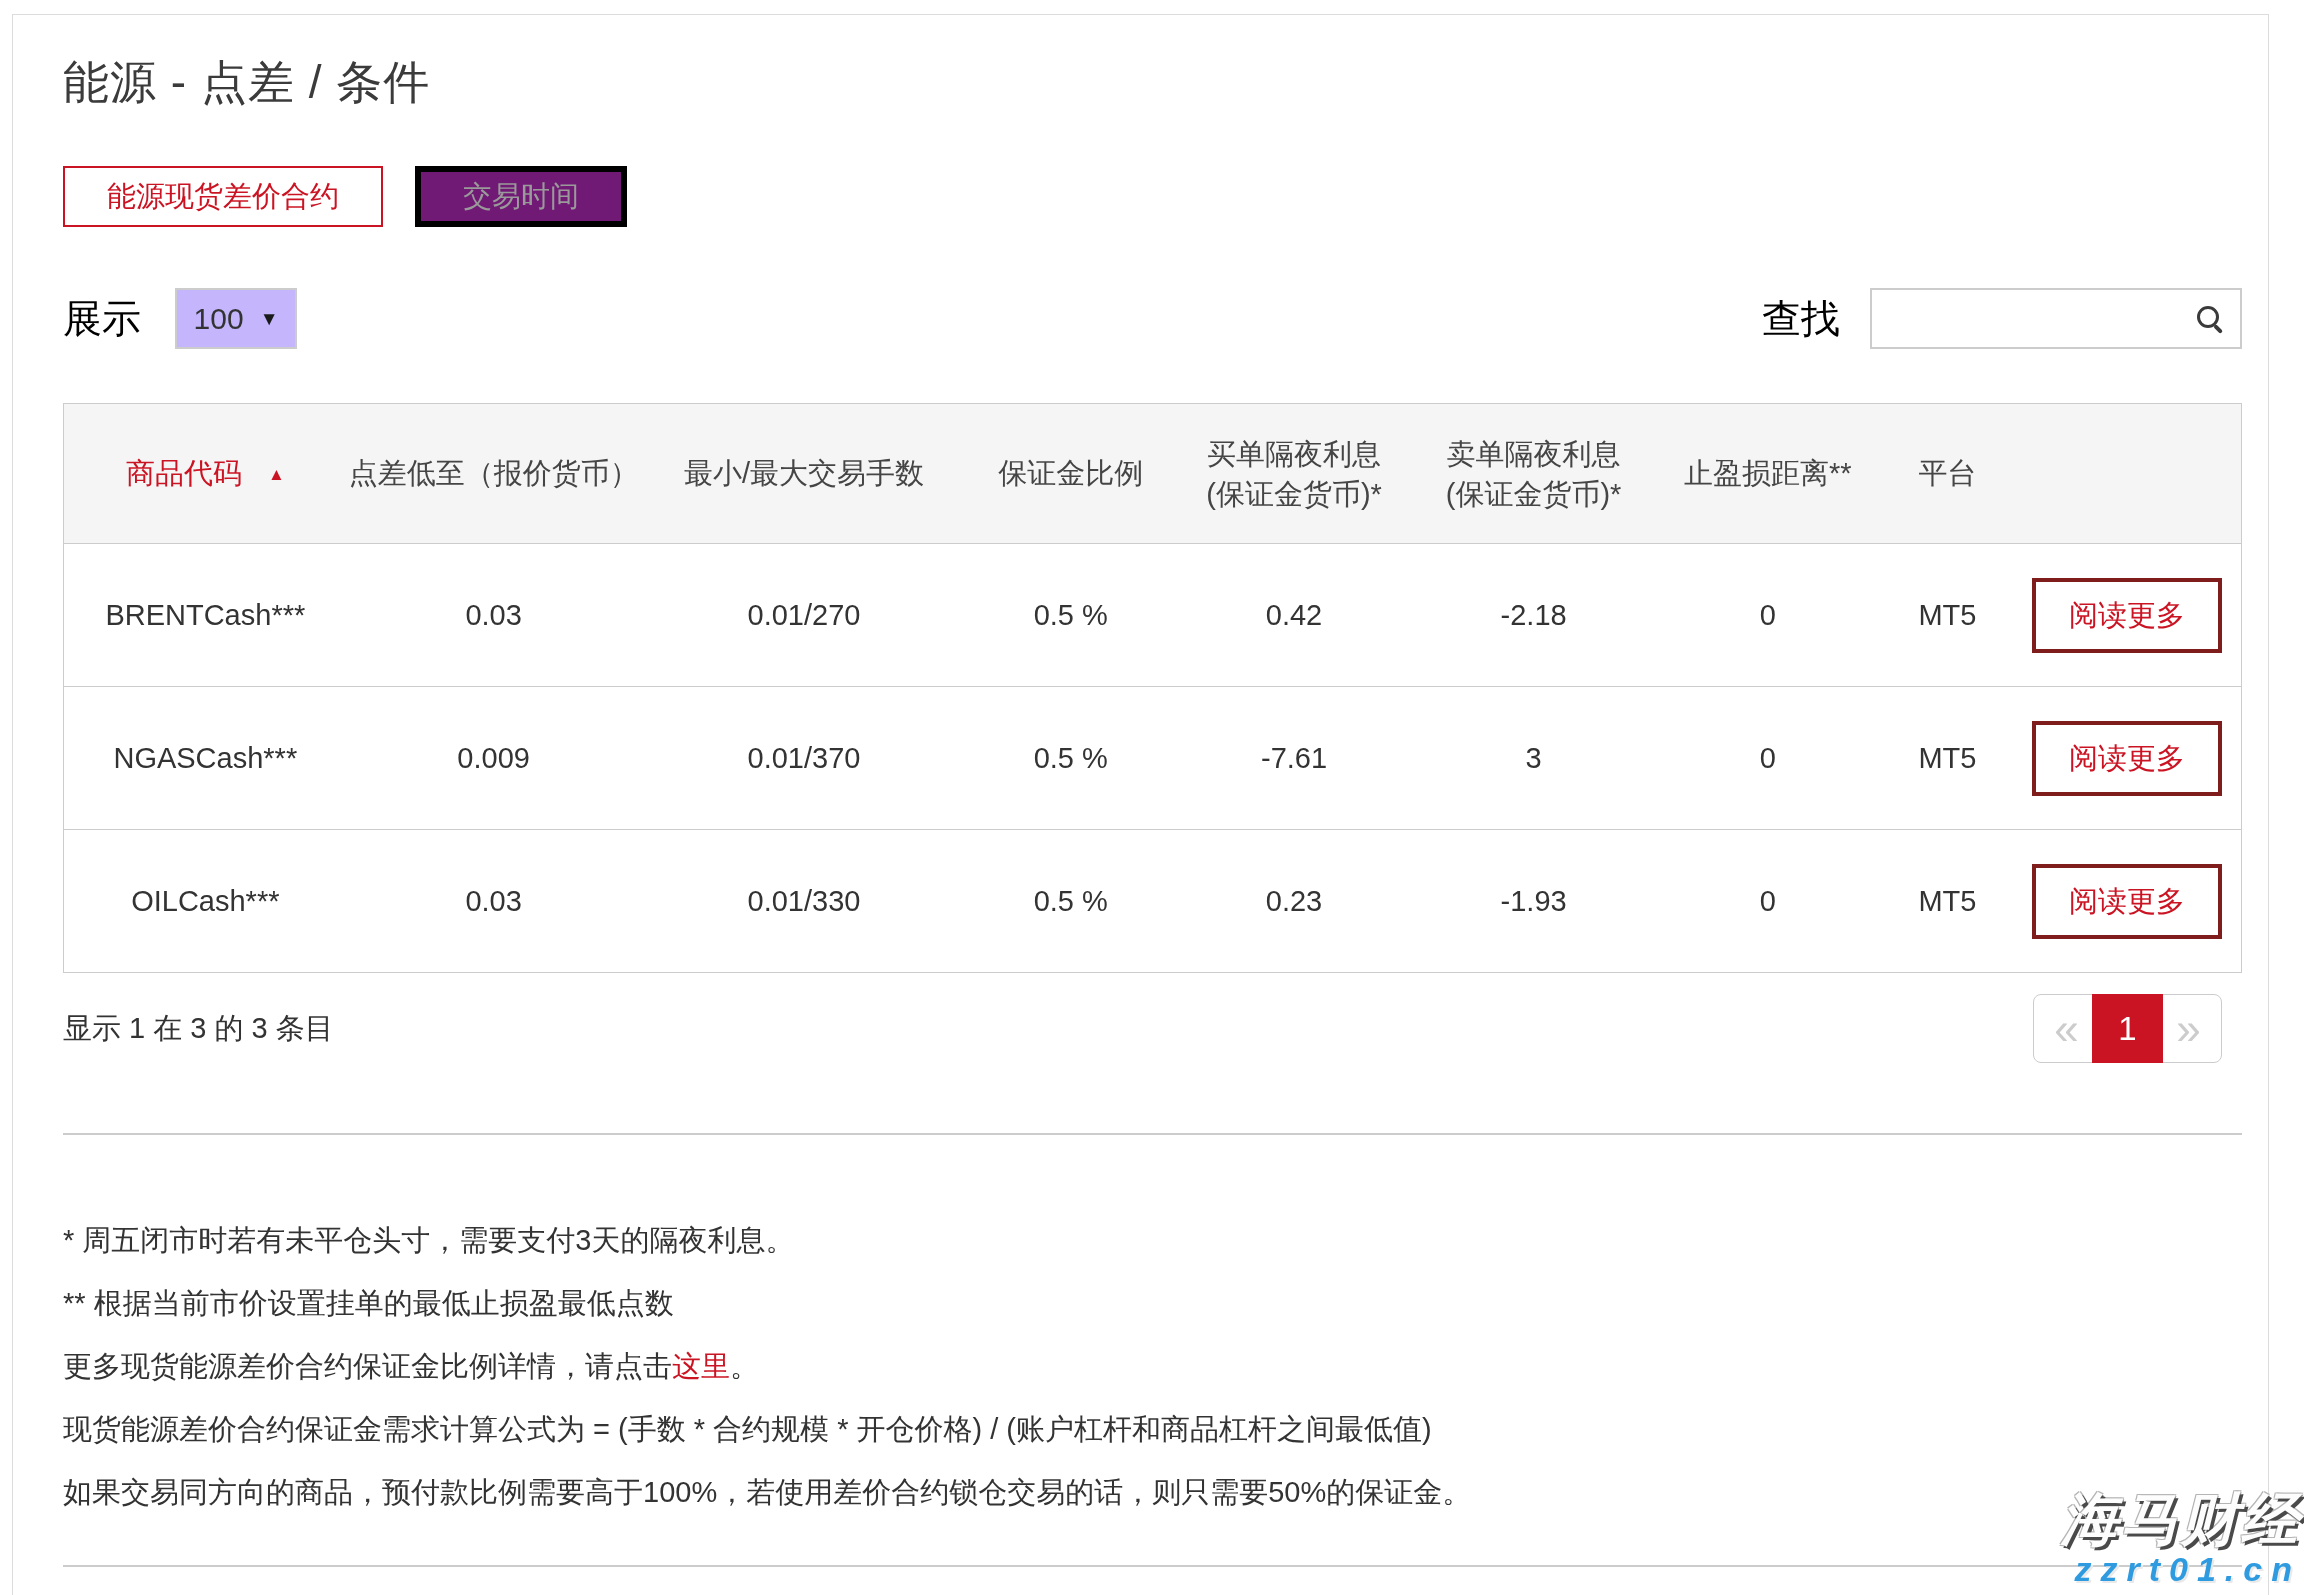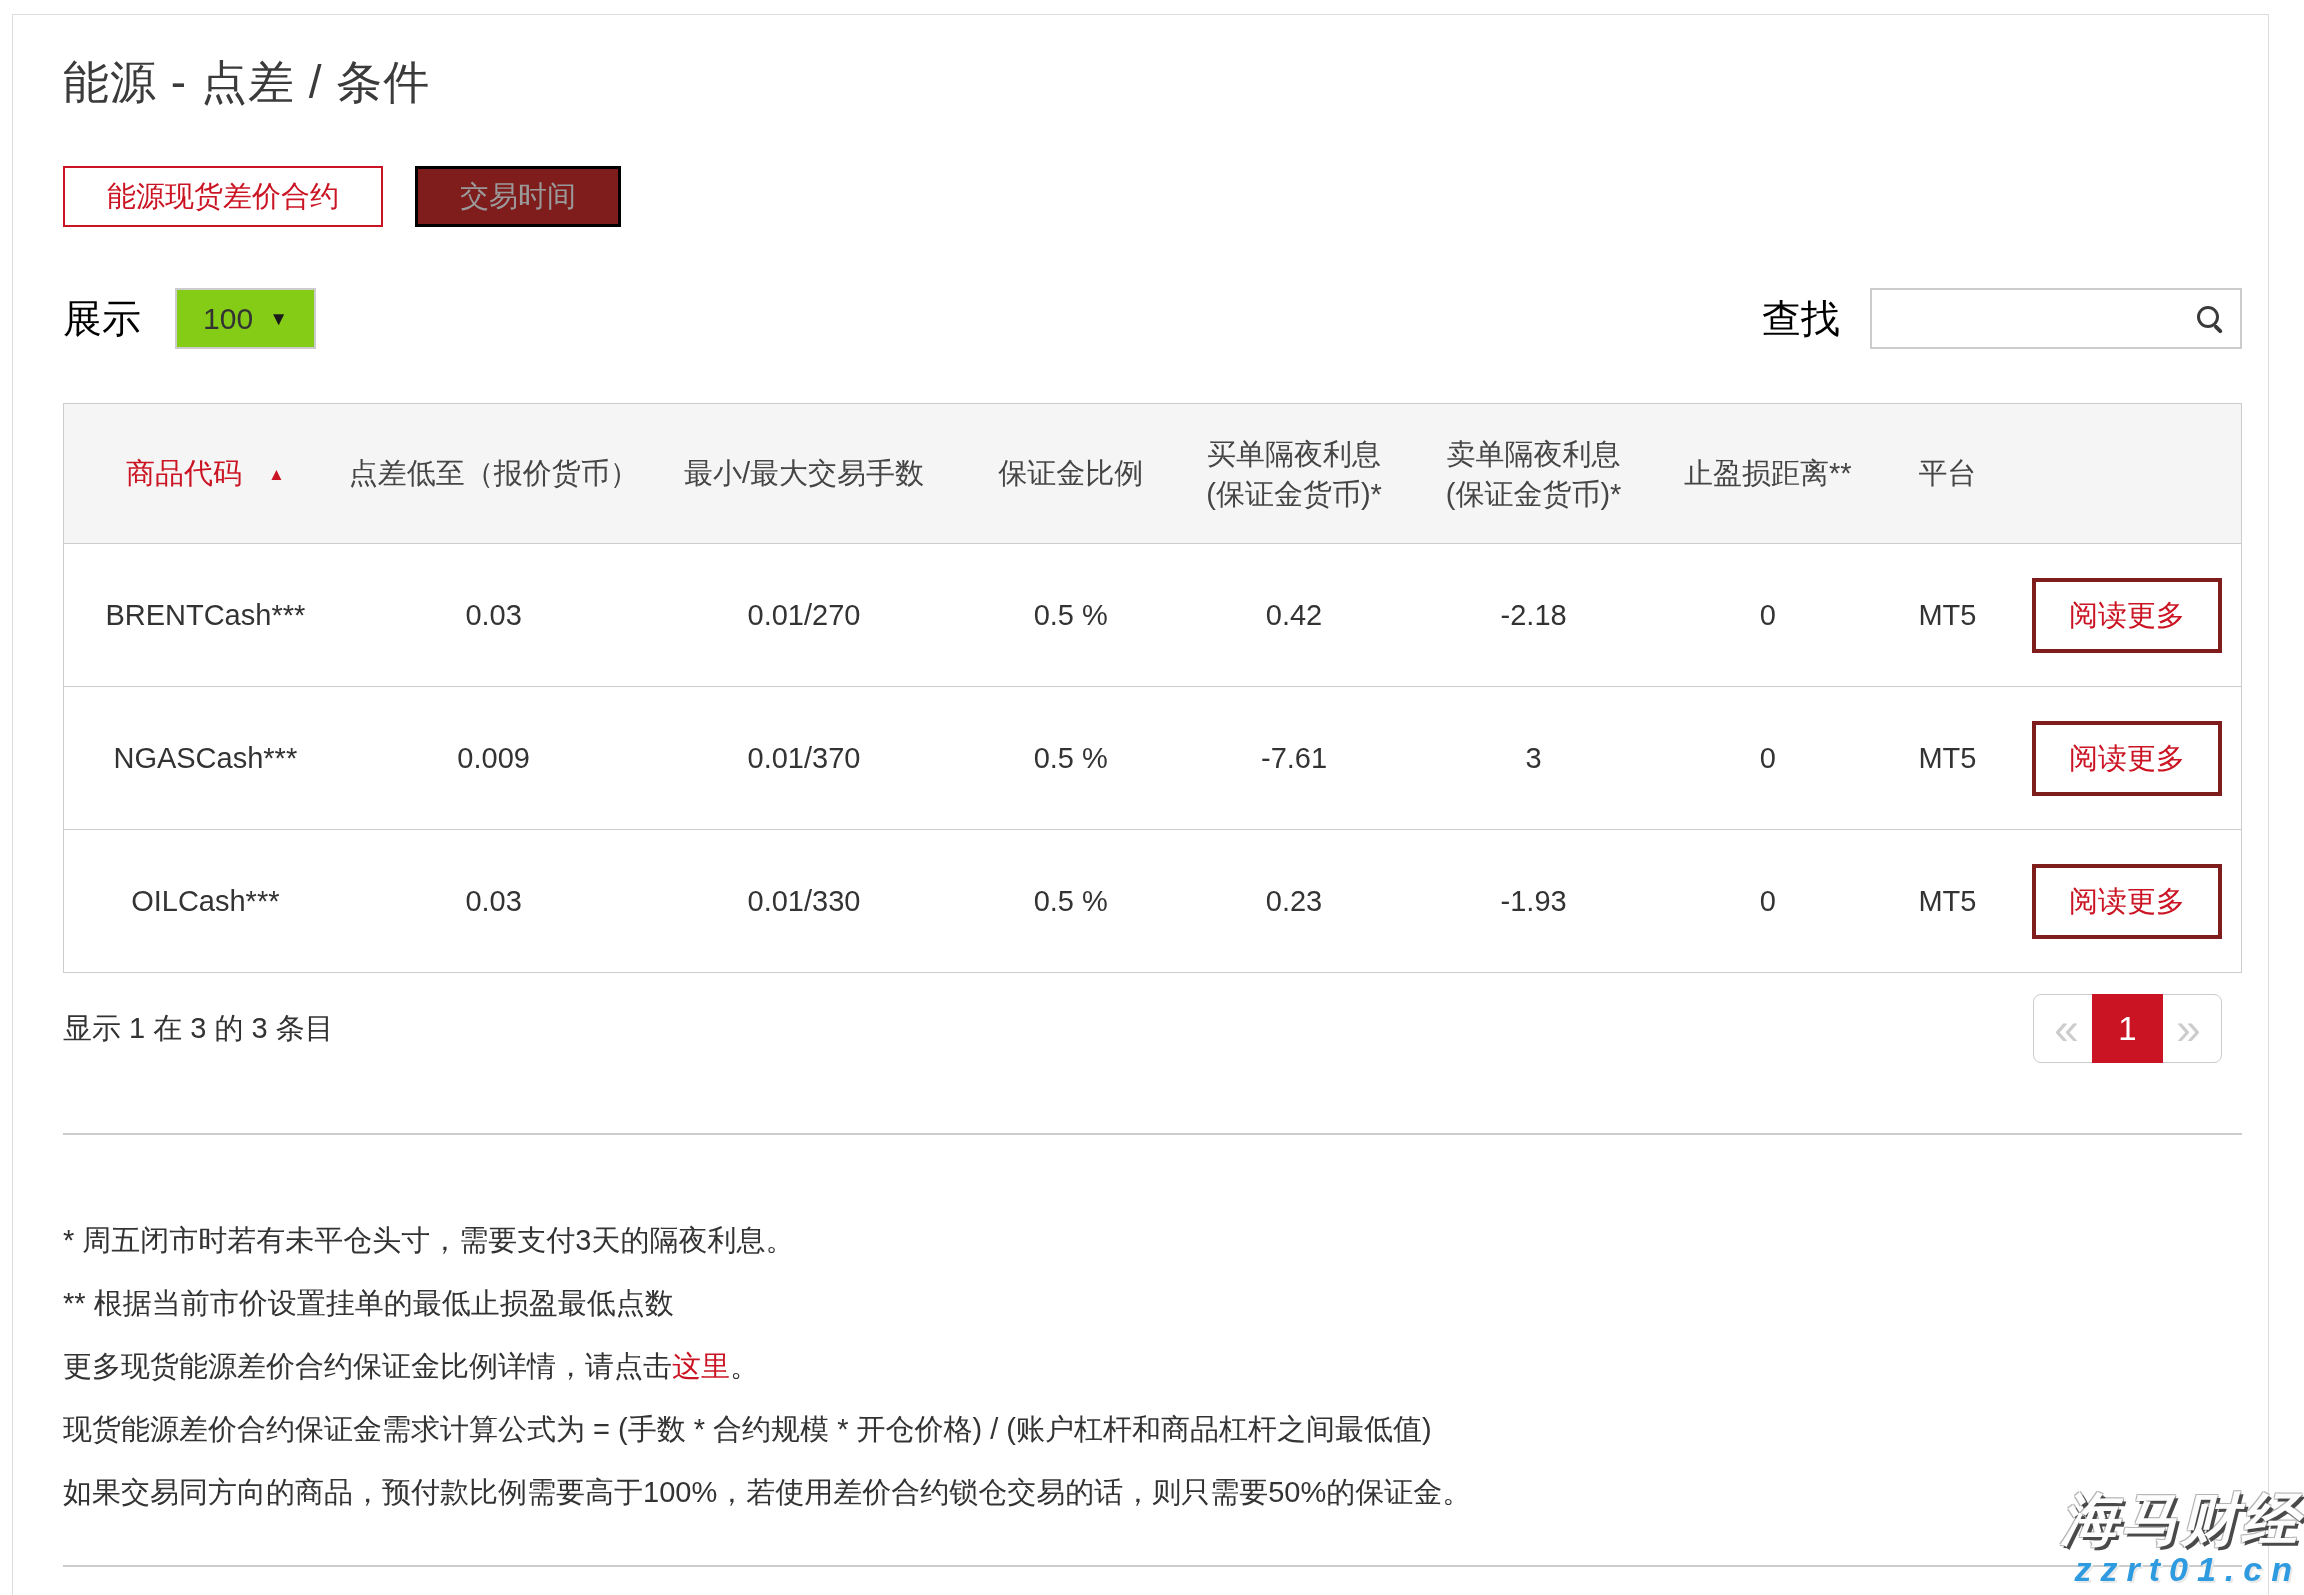--- a/index.html
+++ b/index.html
@@ -17,28 +17,28 @@
     margin:38px 0 0 0;font-size:46px;line-height:59px;font-weight:normal;
     color:#3b3b3b;letter-spacing:1px;
   }
   
   .tabs{margin-top:54px;display:flex;gap:32px}
   .tab{
     height:61px;box-sizing:border-box;display:flex;align-items:center;
     justify-content:center;font-size:29px;padding:0 42px;cursor:pointer;white-space:nowrap;text-align:center;
   }
   .tab.active{border:2px solid #cb1423;color:#cb1423;background:#fff}
-  .tab.inactive{border:3px solid #000000;color:#9a9a9a;background:#7f1d1d}
+  .tab.inactive{border:6px solid #000000;color:#9a9a9a;background:#701a75}
   
   .controls{margin-top:61px;display:flex;align-items:center}
   .show-label,.search-label{font-size:39px;color:#000000}
   .page-size{
-    margin-left:34px;width:141px;height:61px;border:2px solid #ccc;box-sizing:border-box;
+    margin-left:34px;width:122px;height:61px;border:2px solid #ccc;box-sizing:border-box;
     display:flex;align-items:center;justify-content:center;gap:16px;font-size:30px;
-    color:#333;background:#84cc16;cursor:pointer;
+    color:#333;background:#c4b5fd;cursor:pointer;
   }
   .caret{font-size:19px;color:#1a1a1a}
   .spacer{flex:1}
   .search-label{margin-right:30px}
   .search-box{
     width:372px;height:61px;border:2px solid #ccc;box-sizing:border-box;background:#fff;
     display:flex;align-items:center;padding:0 14px 0 16px;
   }
   .search-box input{
     flex:1;min-width:0;border:none;outline:none;font-size:28px;color:#333;background:transparent;

